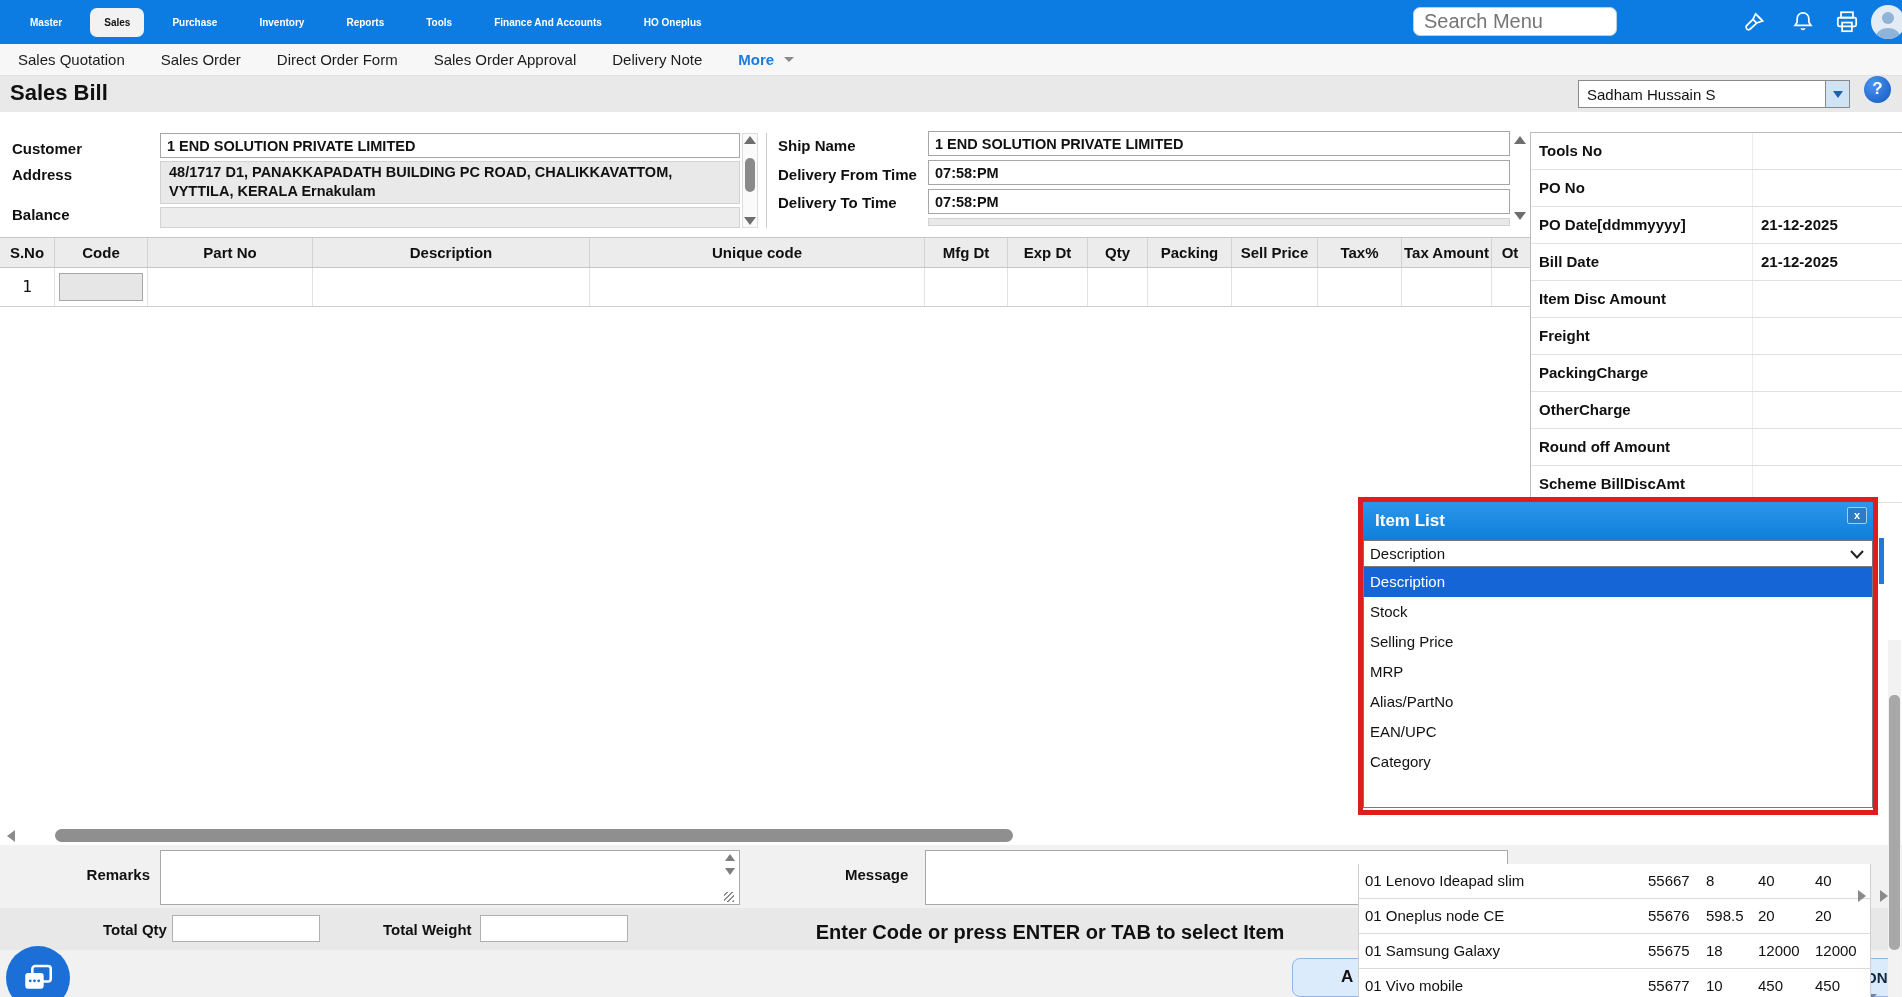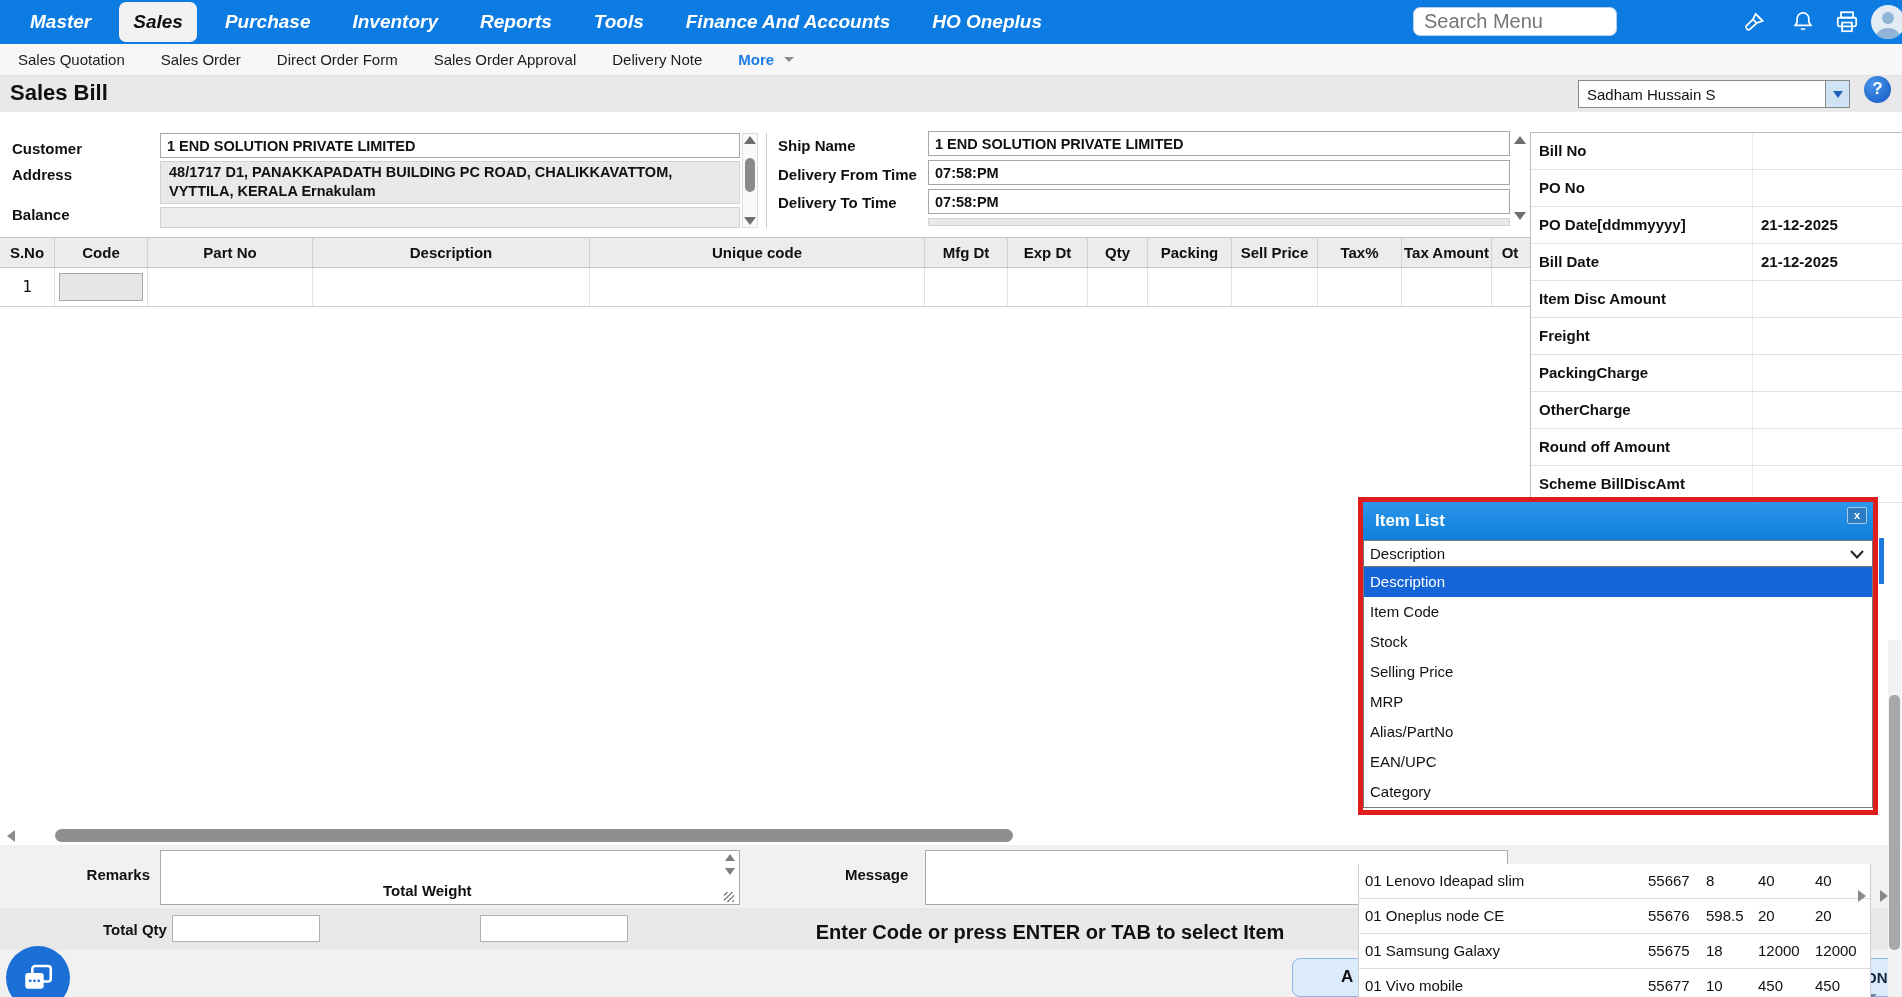--- a/index.html
+++ b/index.html
@@ -2,21 +2,21 @@
 <html><head>
 <meta charset="utf-8">
 <style>
   * { margin:0; padding:0; box-sizing:border-box; }
   html,body { background:#ffffff; }
   body { font-family:"Liberation Sans", sans-serif; }
   #app { position:relative; width:1902px; height:997px; background:#ffffff; overflow:hidden; }
 
   
   #topnav { position:absolute; left:0; top:0; width:1902px; height:44px; background:#0d7ce2; display:flex; align-items:center; padding-left:16px; }
-  .tn-item { color:#ffffff; font-weight:bold; font-size:19px; padding:9px 14px; margin-right:14px; border-radius:7px; cursor:pointer; white-space:nowrap;font-style:italic; }
+  .tn-item { color:#ffffff; font-weight:bold; font-size:10px; padding:9px 14px; margin-right:14px; border-radius:7px; cursor:pointer; white-space:nowrap; }
   .tn-item.active { background:#f2f2f2; color:#111111; }
   #search-box { position:absolute; left:1413px; top:7px; width:204px; height:29px; border:1px solid #b9cfe6; border-radius:7px; background:#ffffff; padding:0 10px; font-size:20px; color:#444; font-family:"Liberation Sans",sans-serif; }
   .tn-icon { position:absolute; top:9px; width:26px; height:26px; cursor:pointer; }
   #avatar { position:absolute; left:1871px; top:5px; width:34px; height:34px; border-radius:50%; background:#e3ecf4; overflow:hidden; }
 
   
   #subnav { position:absolute; left:0; top:44px; width:1902px; height:32px; background:#f7f7f7; border-bottom:1px solid #e2e2e2; display:flex; align-items:center; padding-left:18px; }
   .sn-item { font-size:15px; color:#1c1c1c; margin-right:36px; cursor:pointer; white-space:nowrap; }
   #sn-more { color:#1a7ce0; font-weight:bold; margin-right:6px; }
   .tri-down { display:inline-block; width:0; height:0; border-left:5px solid transparent; border-right:5px solid transparent; border-top:5px solid #8a8a8a; vertical-align:middle; margin-left:4px; }
@@ -182,21 +182,21 @@
   <div class="flabel" style="left:778px; top:166px;">Delivery From Time</div>
   <input class="finput" style="left: 928px; top: 160px; width: 582px;" value="07:58:PM">
   <div class="flabel" style="left:778px; top:194px;">Delivery To Time</div>
   <input class="finput" style="left: 928px; top: 189px; width: 582px;" value="07:58:PM">
   <div class="gbox" style="left:928px; top:218px; width:582px; height:8px; padding:0;"></div>
   <div class="tri-up-s" style="position:absolute; left:1514px; top:136px;"></div>
   <div class="tri-dn-s" style="position:absolute; left:1514px; top:212px;"></div>
 
   <div id="side-panel">
     <div class="sp-row">
-        <div class="sp-label">Bill No</div>
+        <div class="sp-label">Tools No</div>
         <div class="sp-value"></div>
       </div>
     <div class="sp-row">
         <div class="sp-label">PO No</div>
         <div class="sp-value"></div>
       </div>
     <div class="sp-row">
         <div class="sp-label">PO Date[ddmmyyyy]</div>
         <div class="sp-value">21-12-2025</div>
       </div>
@@ -274,21 +274,21 @@
   <textarea class="ta" style="left: 160px; top: 850px; width: 580px; height: 55px;"></textarea>
   <div class="mini-tri-up" style="left:725px; top:854px;"></div>
   <div class="mini-tri-dn" style="left:725px; top:868px;"></div>
   <div id="resize-glyph"></div>
 
   <div class="flabel" style="left:845px; top:866px;">Message</div>
   <textarea class="ta" style="left: 925px; top: 850px; width: 583px; height: 55px;"></textarea>
 
   <div class="flabel" style="left:103px; top:921px;">Total Qty</div>
   <input class="tinput" style="left: 172px; top: 915px;">
-  <div class="flabel" style="left:383px; top:882px;">Total Weight</div>
+  <div class="flabel" style="left:383px; top:921px;">Total Weight</div>
   <input class="tinput" style="left: 480px; top: 915px;">
   <div id="hint">Enter Code or press ENTER or TAB to select Item</div>
 
   <div id="action-btn">
     <span class="frag-left">A</span>
     <span class="frag-right"><span>ON</span><span class="tri-down"></span></span>
   </div>
 
   <div id="fab">
     <svg width="34" height="34" viewBox="0 0 24 24">
@@ -306,21 +306,20 @@
       <div id="popup-close">x</div>
     </div>
     <div id="popup-select">
       <span>Description</span>
       <svg width="14" height="9" viewBox="0 0 14 9">
           <path d="M1 1 L7 7.5 L13 1" stroke="#222" stroke-width="2" fill="none"></path>
         </svg>
     </div>
     <div id="popup-list">
       <div class="opt selected">Description</div>
-      <div class="opt">Item Code</div>
       <div class="opt">Stock</div>
       <div class="opt">Selling Price</div>
       <div class="opt">MRP</div>
       <div class="opt">Alias/PartNo</div>
       <div class="opt">EAN/UPC</div>
       <div class="opt">Category</div>
     </div>
   </div>
 
   <div id="results">

